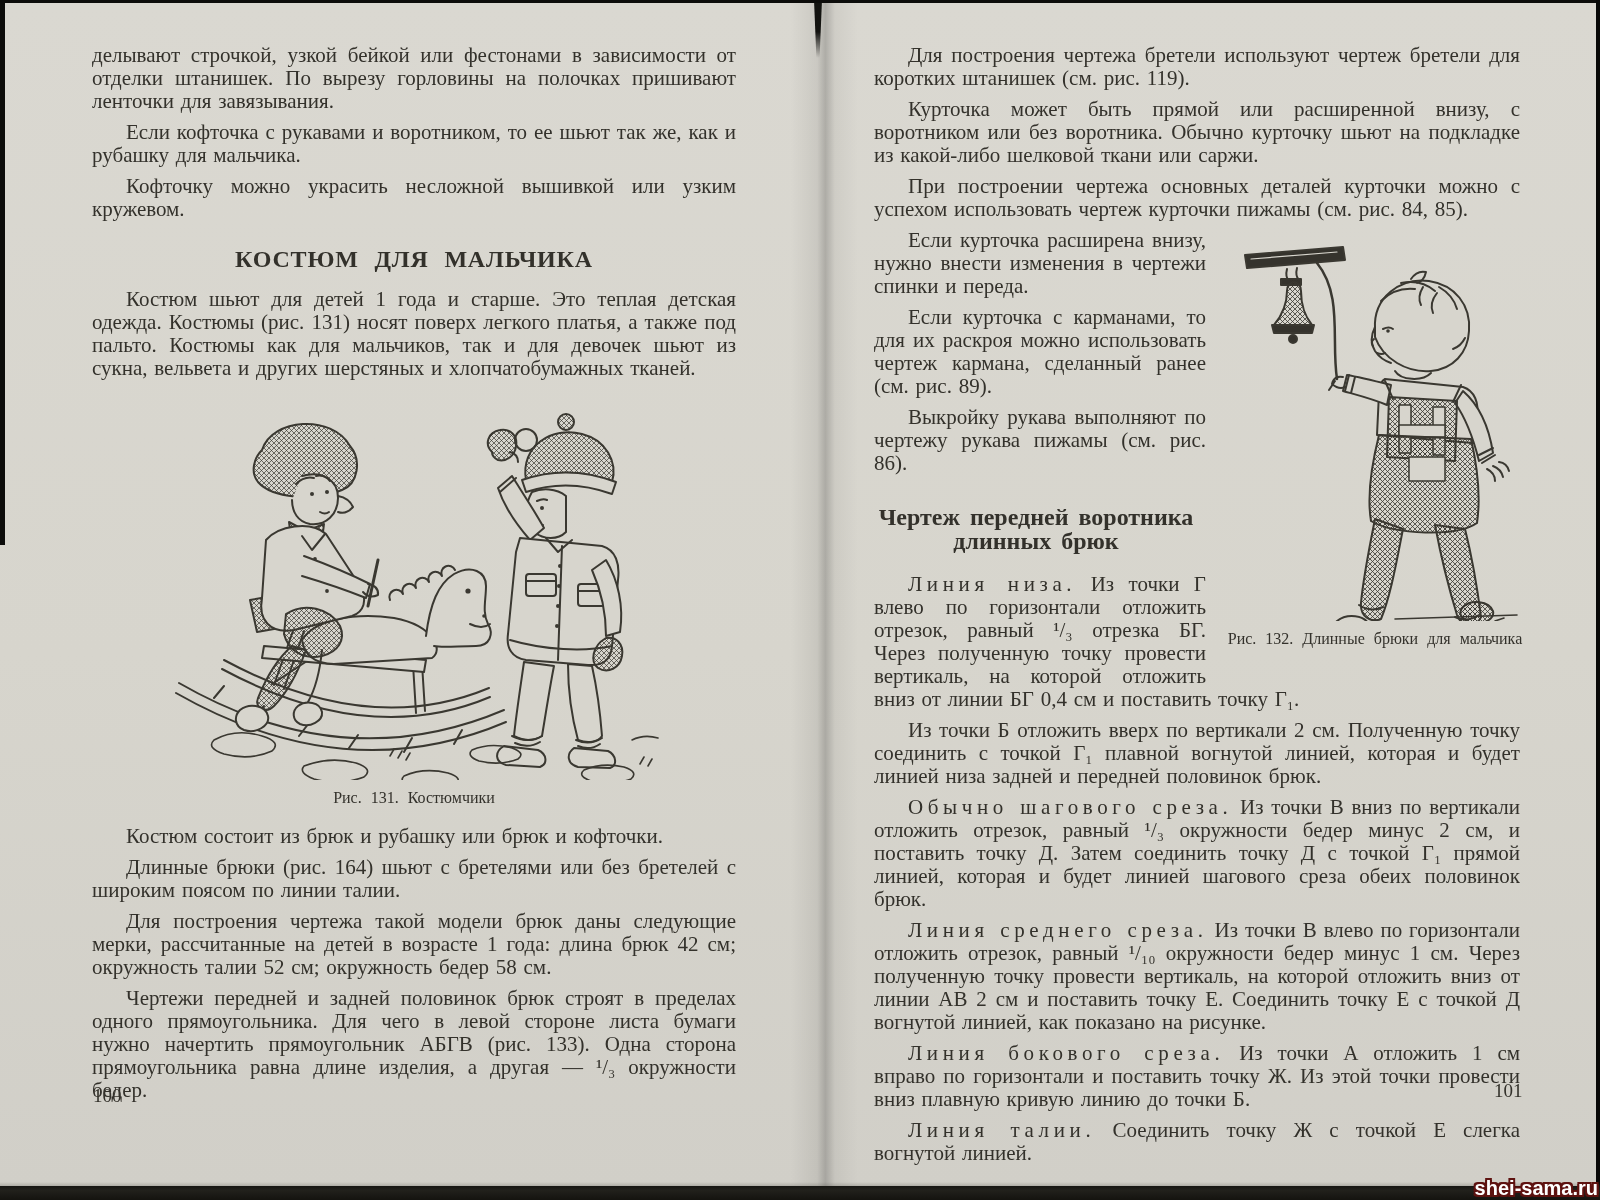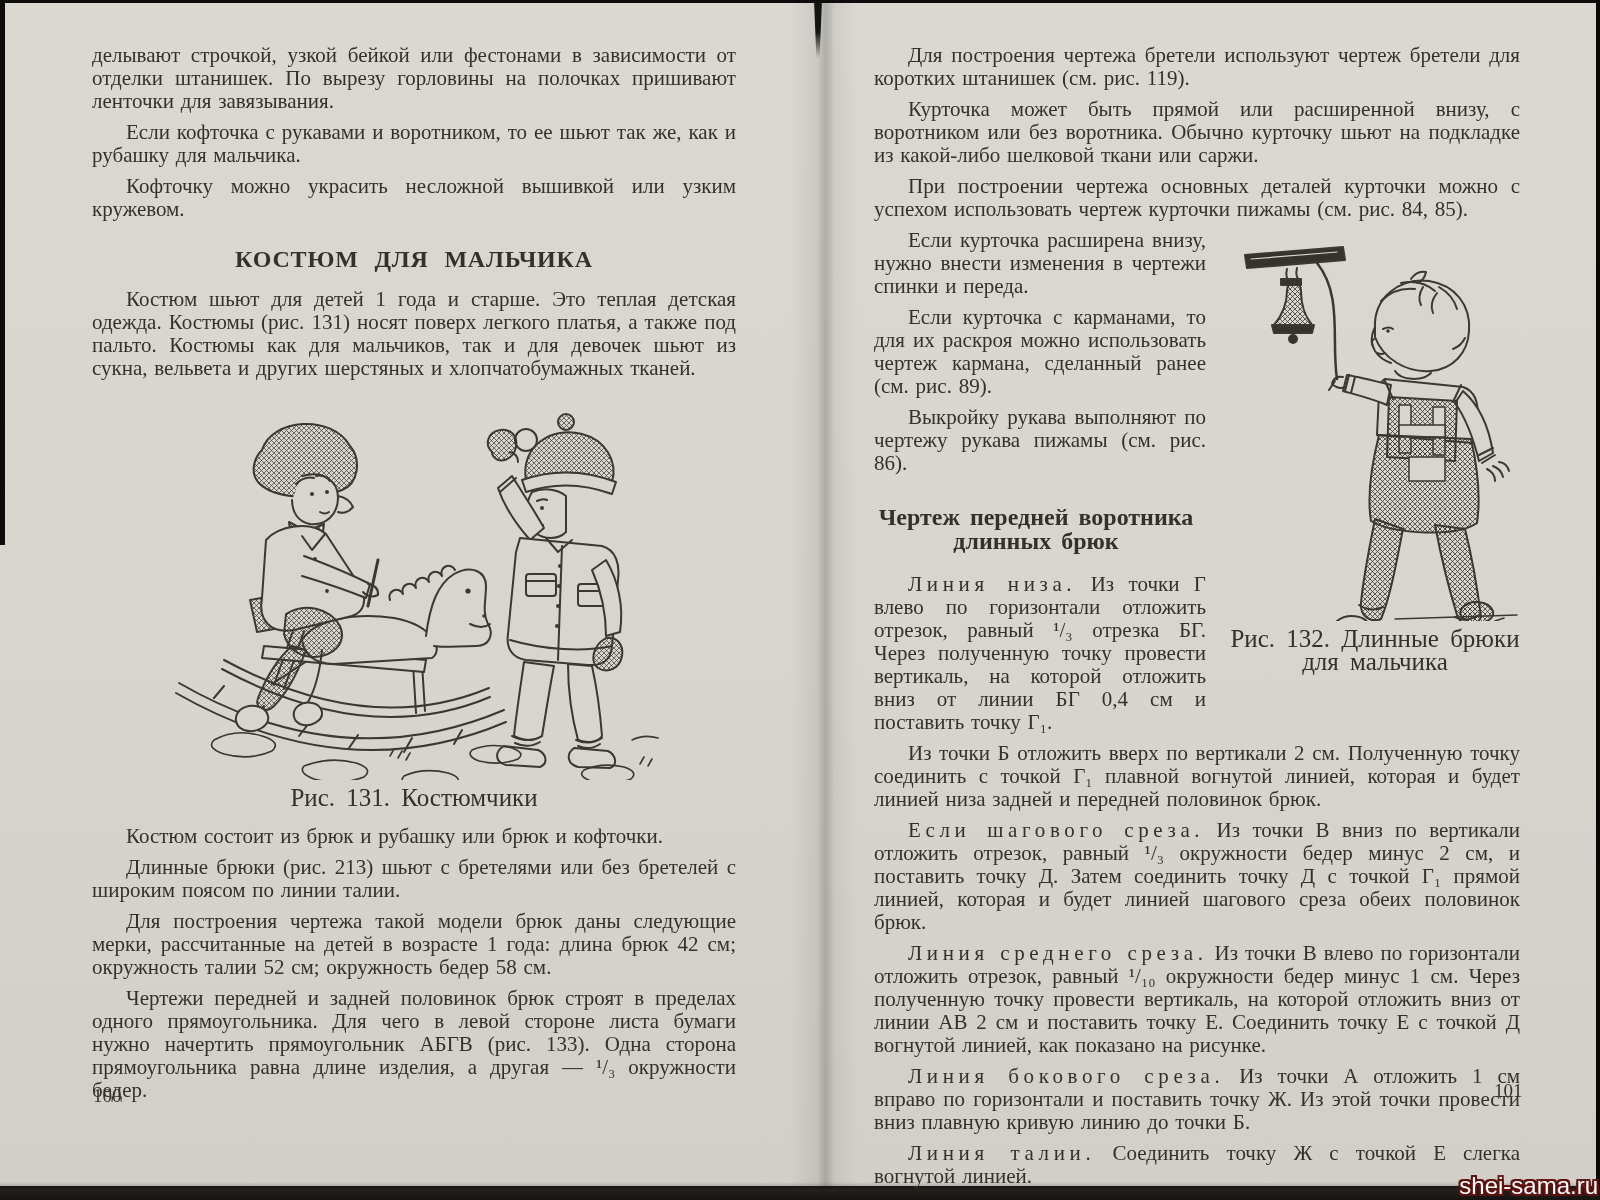--- a/index.html
+++ b/index.html
@@ -22,26 +22,26 @@
   .page-right{left:866px;width:662px;}
   p{margin:8px;font-size:21px;line-height:23px;text-align:justify;word-spacing:1.5px;}
   .indent{text-indent:34px;}
   h2,h3{margin:0;font-size:24px;line-height:24px;text-align:center;font-weight:bold;}
   .h-main{letter-spacing:0.8px;word-spacing:9px;margin:26px 0 17px 0;}
   .h-sub{margin:30px 0 20px 0;word-spacing:4px;}
   .lead{letter-spacing:0.22em;}
   figure{margin:0;}
   .fig-center{text-align:center;margin:8px 0 2px 0;}
   .fig-right{float:right;width:306px;margin:0 0 8px 16px;text-align:center;}
-  .caption{font-size:25px;line-height:23px;text-align:center;word-spacing:5px;margin:6px 0 16px 0;text-indent:0;}
+  .caption{font-size:16px;line-height:23px;text-align:center;word-spacing:5px;margin:6px 0 16px 0;text-indent:0;}
   .pageno{position:absolute;font-size:19px;color:#33312b;}
   .pageno-left{left:93px;top:1068px;margin-top:17px;}
   .pageno-right{left:1494px;top:1080px;}
   .watermark{position:absolute;right:2px;bottom:0px;z-index:5;
-     font-family:"Liberation Sans","DejaVu Sans",sans-serif;font-weight:normal;font-size:24px;color:#ffffff;
+     font-family:"Liberation Sans","DejaVu Sans",sans-serif;font-weight:bold;font-size:20px;color:#ffffff;
      text-shadow:-2px 0 0 #5e1210,2px 0 0 #5e1210,0 -2px 0 #5e1210,0 2px 0 #5e1210,
                  -2px -2px 0 #5e1210,2px 2px 0 #5e1210,-2px 2px 0 #5e1210,2px -2px 0 #5e1210;}
   svg{display:block;margin:0 auto;}
   svg *{vector-effect:non-scaling-stroke;}
 </style>
 </head>
 <body>
 
 <div class="paper"></div>
 <div class="gutter"></div>
@@ -151,21 +151,21 @@
           <path d="M430 382 q18 -8 40 -3 q15 5 7 12 q-19 7 -40 2 q-14 -5 -7 -11 Z"></path>
           <path d="M478 352 q12 -6 26 -2"></path>
           <path d="M236 368 l4 -7 M244 370 l4 -7 M252 372 l4 -7 M486 376 l4 -7 M494 378 l4 -7"></path>
         </g>
       </g>
     </svg>
     <figcaption class="caption">Рис. 131. Костюмчики</figcaption>
   </figure>
 
   <p class="indent">Костюм состоит из брюк и рубашку или брюк и кофточки.</p>
-  <p class="indent">Длинные брюки (рис. 213) шьют с бретелями или без бретелей с широким поясом по линии талии.</p>
+  <p class="indent">Длинные брюки (рис. 164) шьют с бретелями или без бретелей с широким поясом по линии талии.</p>
   <p class="indent">Для построения чертежа такой модели брюк даны следующие мерки, рассчитанные на детей в возрасте 1 года: длина брюк 42 см; окружность талии 52 см; окружность бедер 58 см.</p>
   <p class="indent">Чертежи передней и задней половинок брюк строят в пределах одного прямоугольника. Для чего в левой стороне листа бумаги нужно начертить прямоугольник АБГВ (рис. 133). Одна сторона прямоугольника равна длине изделия, а другая — ¹/₃ окружности бедер.</p>
 </div>
 
 <div class="page page-right">
   <p class="indent">Для построения чертежа бретели используют чертеж бретели для коротких штанишек (см. рис. 119).</p>
   <p class="indent">Курточка может быть прямой или расширенной внизу, с воротником или без воротника. Обычно курточку шьют на подкладке из какой-либо шелковой ткани или саржи.</p>
   <p class="indent">При построении чертежа основных деталей курточки можно с успехом использовать чертеж курточки пижамы (см. рис. 84, 85).</p>
 
   <figure class="fig-right">
@@ -227,21 +227,21 @@
   </figure>
 
   <p class="indent">Если курточка расширена внизу, нужно внести изменения в чертежи спинки и переда.</p>
   <p class="indent">Если курточка с карманами, то для их раскроя можно использовать чертеж кармана, сделанный ранее (см. рис. 89).</p>
   <p class="indent">Выкройку рукава выполняют по чертежу рукава пижамы (см. рис. 86).</p>
 
   <h3 class="h-sub">Чертеж передней воротника длинных брюк</h3>
 
   <p class="indent"><span class="lead">Линия низа.</span> <span>Из точки Г влево по горизонтали отложить отрезок, равный ¹/₃ отрезка БГ. Через полученную точку провести вертикаль, на которой отложить вниз от линии БГ 0,4 см и поставить точку Г₁.</span></p>
   <p class="indent"><span>Из точки Б отложить вверх по вертикали 2 см. Полученную точку соединить с точкой Г₁ плавной вогнутой линией, которая и будет линией низа задней и передней половинок брюк.</span></p>
-  <p class="indent"><span class="lead">Если шагового среза.</span> <span>Из точки В вниз по вертикали отложить отрезок, равный ¹/₃ окружности бедер минус 2 см, и поставить точку Д. Затем соединить точку Д с точкой Г₁ прямой линией, которая и будет линией шагового среза обеих половинок брюк.</span></p>
+  <p class="indent"><span class="lead">Обычно шагового среза.</span> <span>Из точки В вниз по вертикали отложить отрезок, равный ¹/₃ окружности бедер минус 2 см, и поставить точку Д. Затем соединить точку Д с точкой Г₁ прямой линией, которая и будет линией шагового среза обеих половинок брюк.</span></p>
   <p class="indent"><span class="lead">Линия среднего среза.</span> <span>Из точки В влево по горизонтали отложить отрезок, равный ¹/₁₀ окружности бедер минус 1 см. Через полученную точку провести вертикаль, на которой отложить вниз от линии АВ 2 см и поставить точку Е. Соединить точку Е с точкой Д вогнутой линией, как показано на рисунке.</span></p>
   <p class="indent"><span class="lead">Линия бокового среза.</span> <span>Из точки А отложить 1 см вправо по горизонтали и поставить точку Ж. Из этой точки провести вниз плавную кривую линию до точки Б.</span></p>
   <p class="indent"><span class="lead">Линия талии.</span> <span>Соединить точку Ж с точкой Е слегка вогнутой линией.</span></p>
 </div>
 
 <div class="pageno pageno-left">100</div>
 <div class="pageno pageno-right">101</div>
 
 <div class="watermark">shei-sama.ru</div>
 

